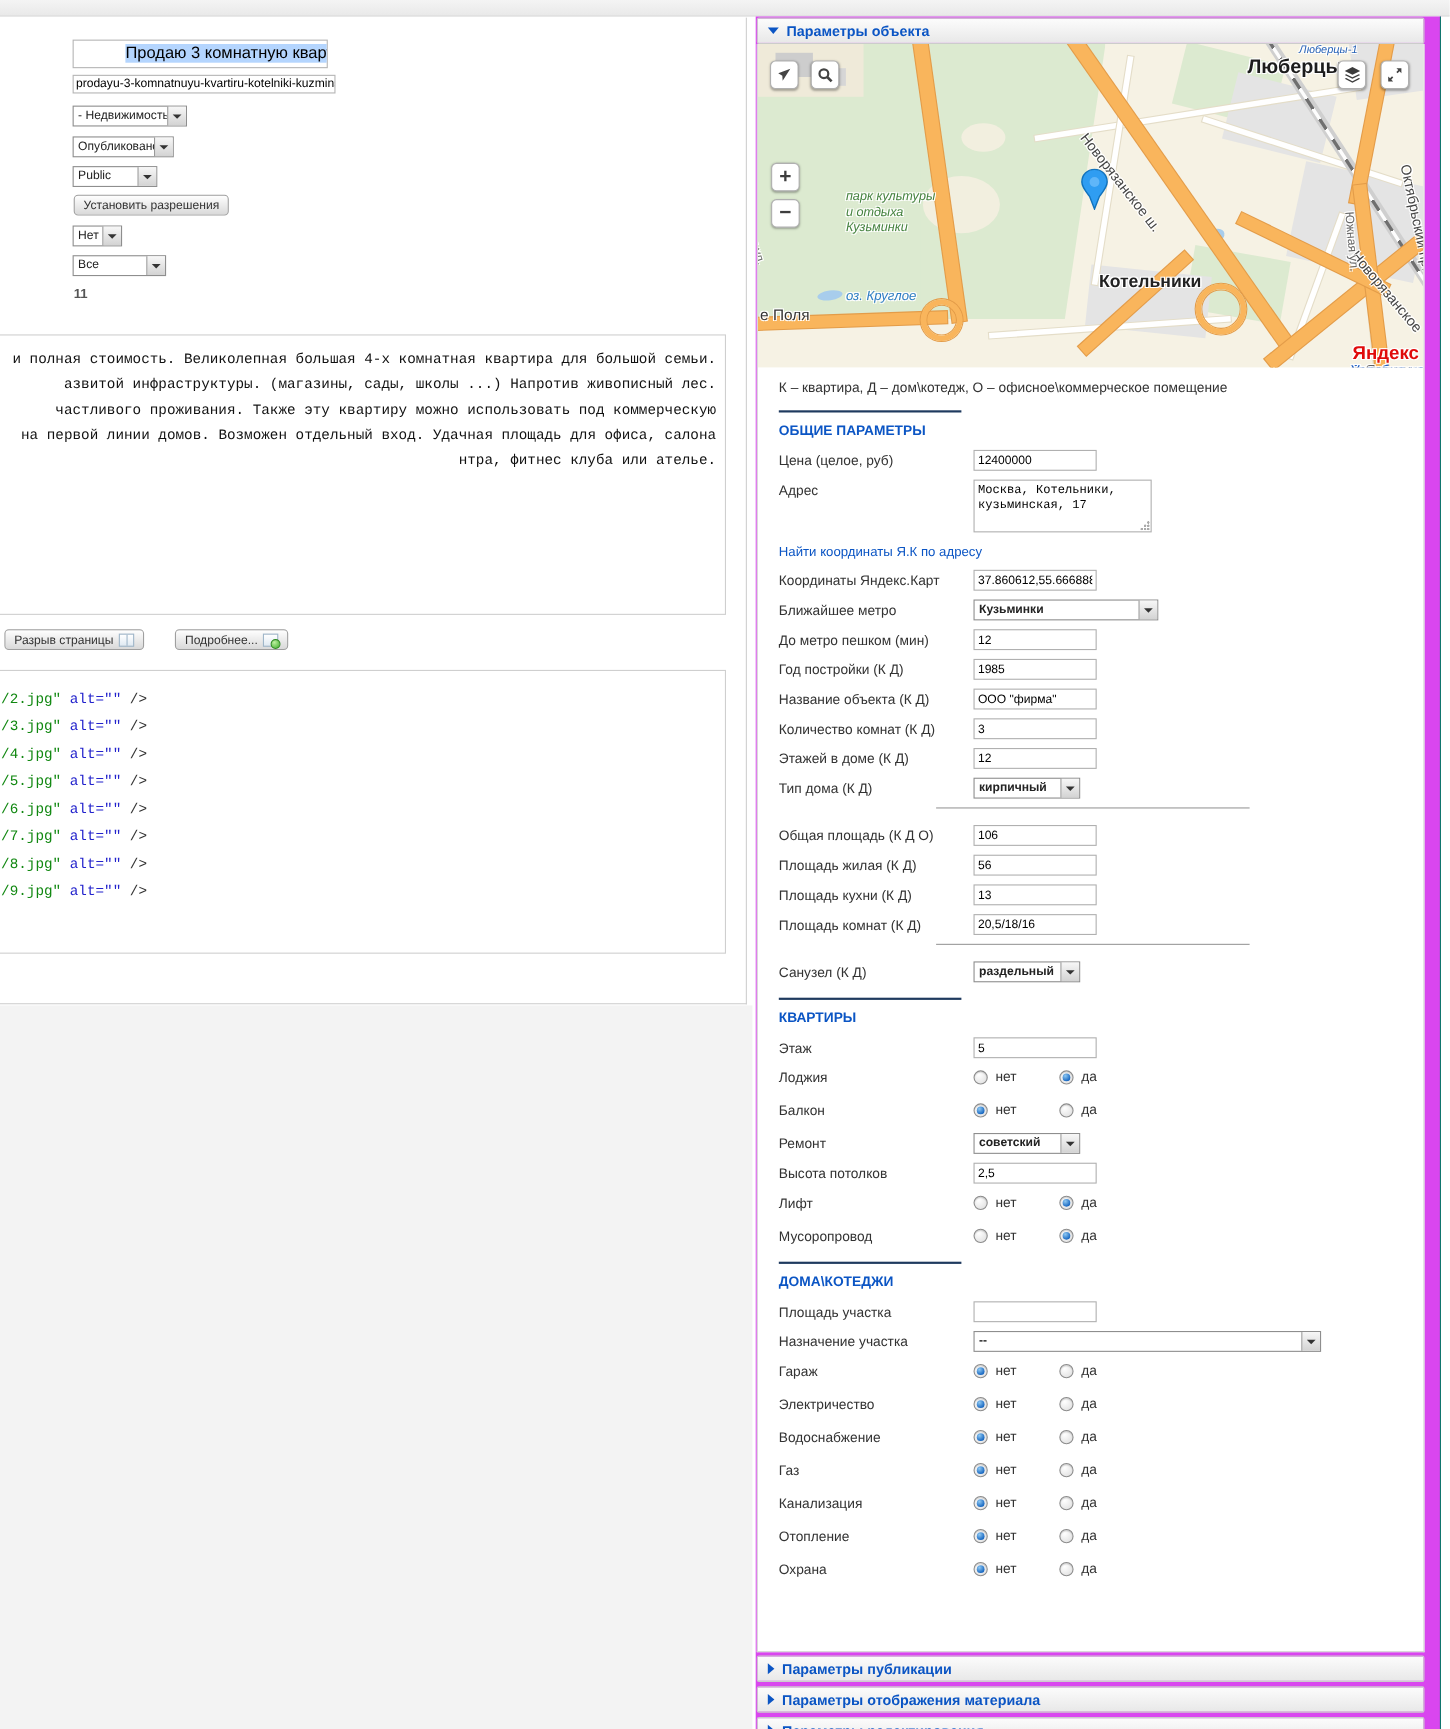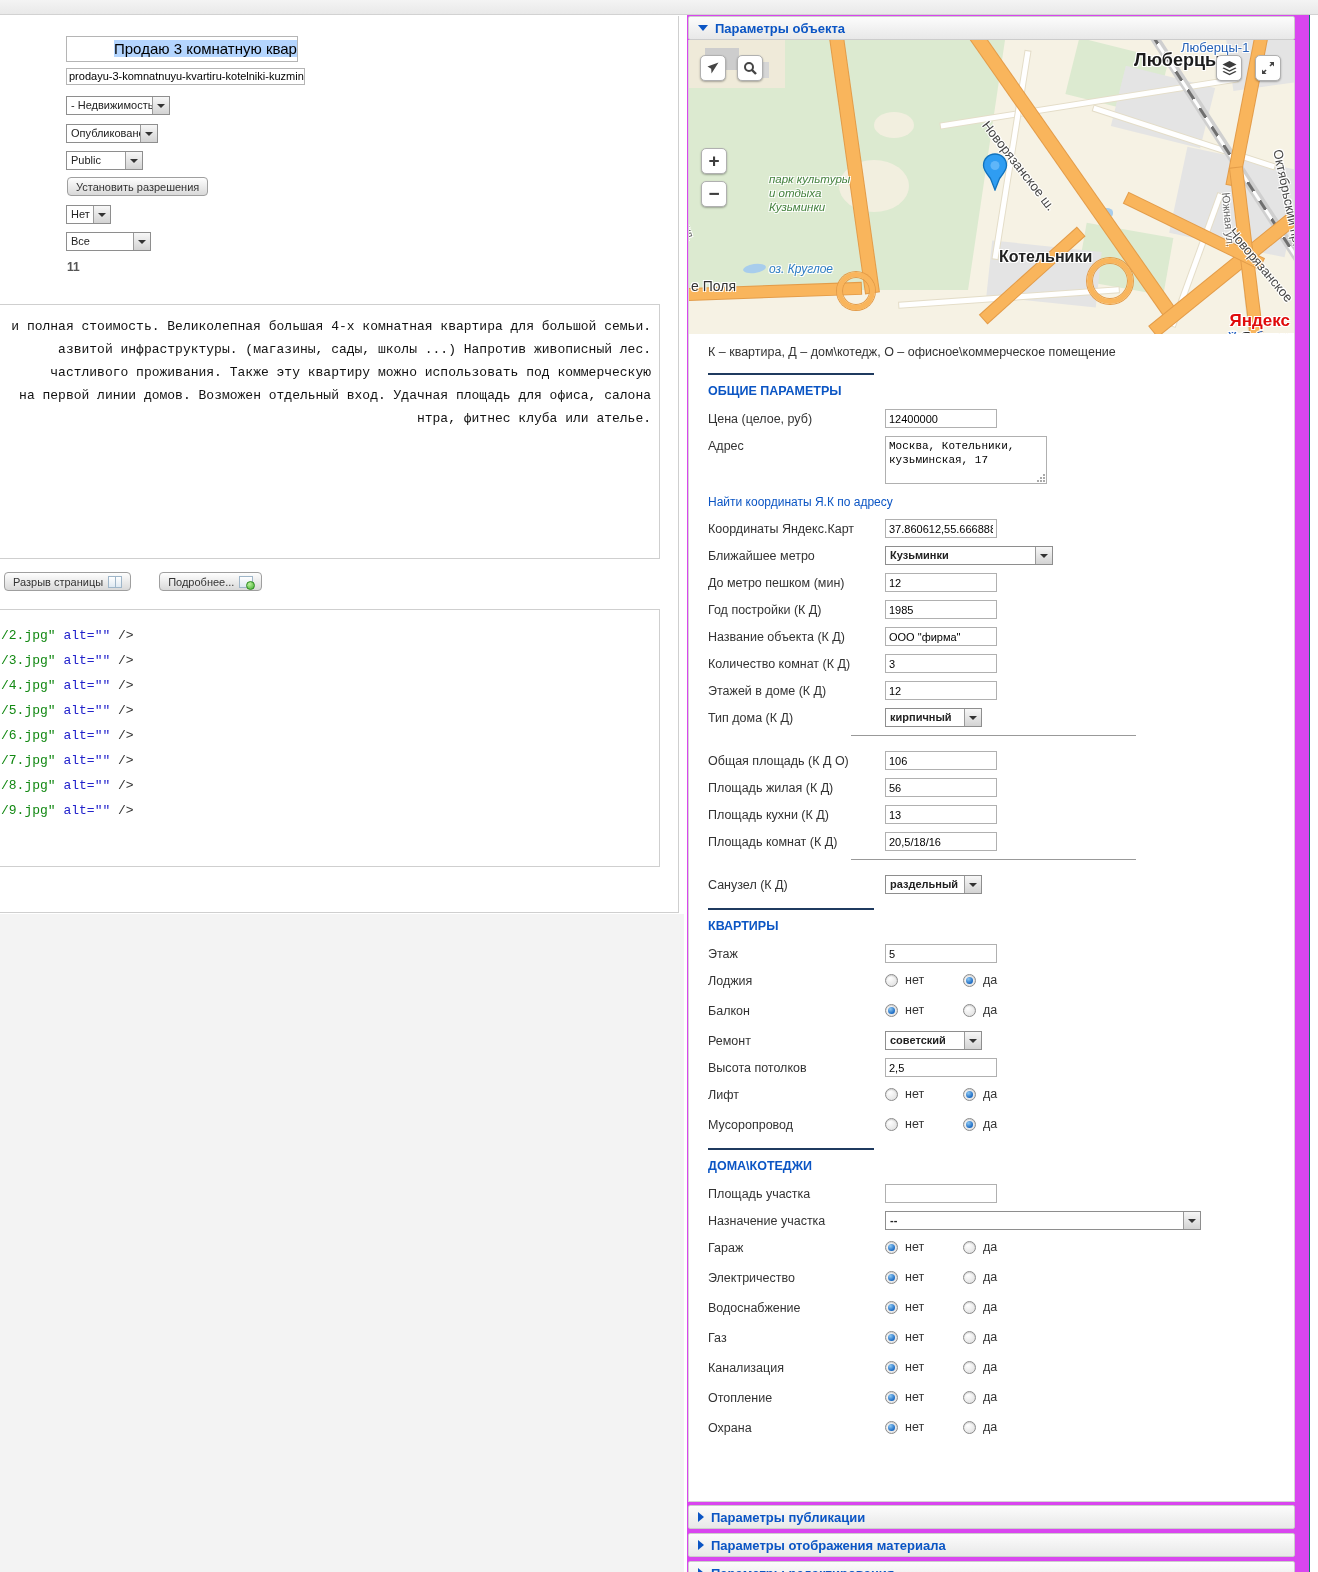--- a/index.html
+++ b/index.html
@@ -210,21 +210,21 @@
       <div class="ring" style="left:148px; top:232px; width:38px; height:38px;"></div>
       <div class="road-o" style="left:268px; top:-22px; width:13px; height:360px; transform:rotate(-35deg); transform-origin:top center;"></div>
       <div class="road-o" style="left:598px; top:178px; width:13px; height:180px; transform:rotate(51deg); transform-origin:top center;"></div>
       <div class="road-o" style="left:568px; top:-12px; width:12px; height:160px; transform:rotate(11deg); transform-origin:top center;"></div>
       <div class="road-o" style="left:541px; top:128px; width:12px; height:180px; transform:rotate(-7deg); transform-origin:top center;"></div>
       <div class="road-o" style="left:386px; top:192px; width:11px; height:130px; transform:rotate(48deg); transform-origin:top center;"></div>
       <div class="road-o" style="left:432px; top:158px; width:11px; height:150px; transform:rotate(-64deg); transform-origin:top center;"></div>
       <div class="ring" style="left:398px; top:218px; width:46px; height:46px;"></div>
 
       <div class="mlabel" style="left:445px; top:10px; font-size:18px; font-weight:bold; color:#1c1c1c;">Люберцы</div>
-      <div class="mlabel" style="left:492px; top:0; font-size:13px; color:#2763b8;">Люберцы-1</div>
+      <div class="mlabel" style="left:492px; top:0; font-size:10px; color:#2763b8;font-style:italic;">Люберцы-1</div>
       <div class="mlabel" style="left:310px; top:208px; font-size:16px; font-weight:bold; color:#222;">Котельники</div>
       <div class="mlabel" style="left:18px; top:132px; width:124px; text-align:center; font-size:11.5px; font-style:italic; color:#45823f; line-height:14px;">
         <span>парк культуры</span>
           <br>
           <span>и отдыха</span>
           <br>
           <span>Кузьминки</span>
       </div>
       <div class="mlabel" style="left:80px; top:222px; font-size:12px; font-style:italic; color:#2c7cc4;">оз. Круглое</div>
       <div class="mlabel" style="left:2px; top:238px; font-size:14px; color:#333;">е Поля</div>

